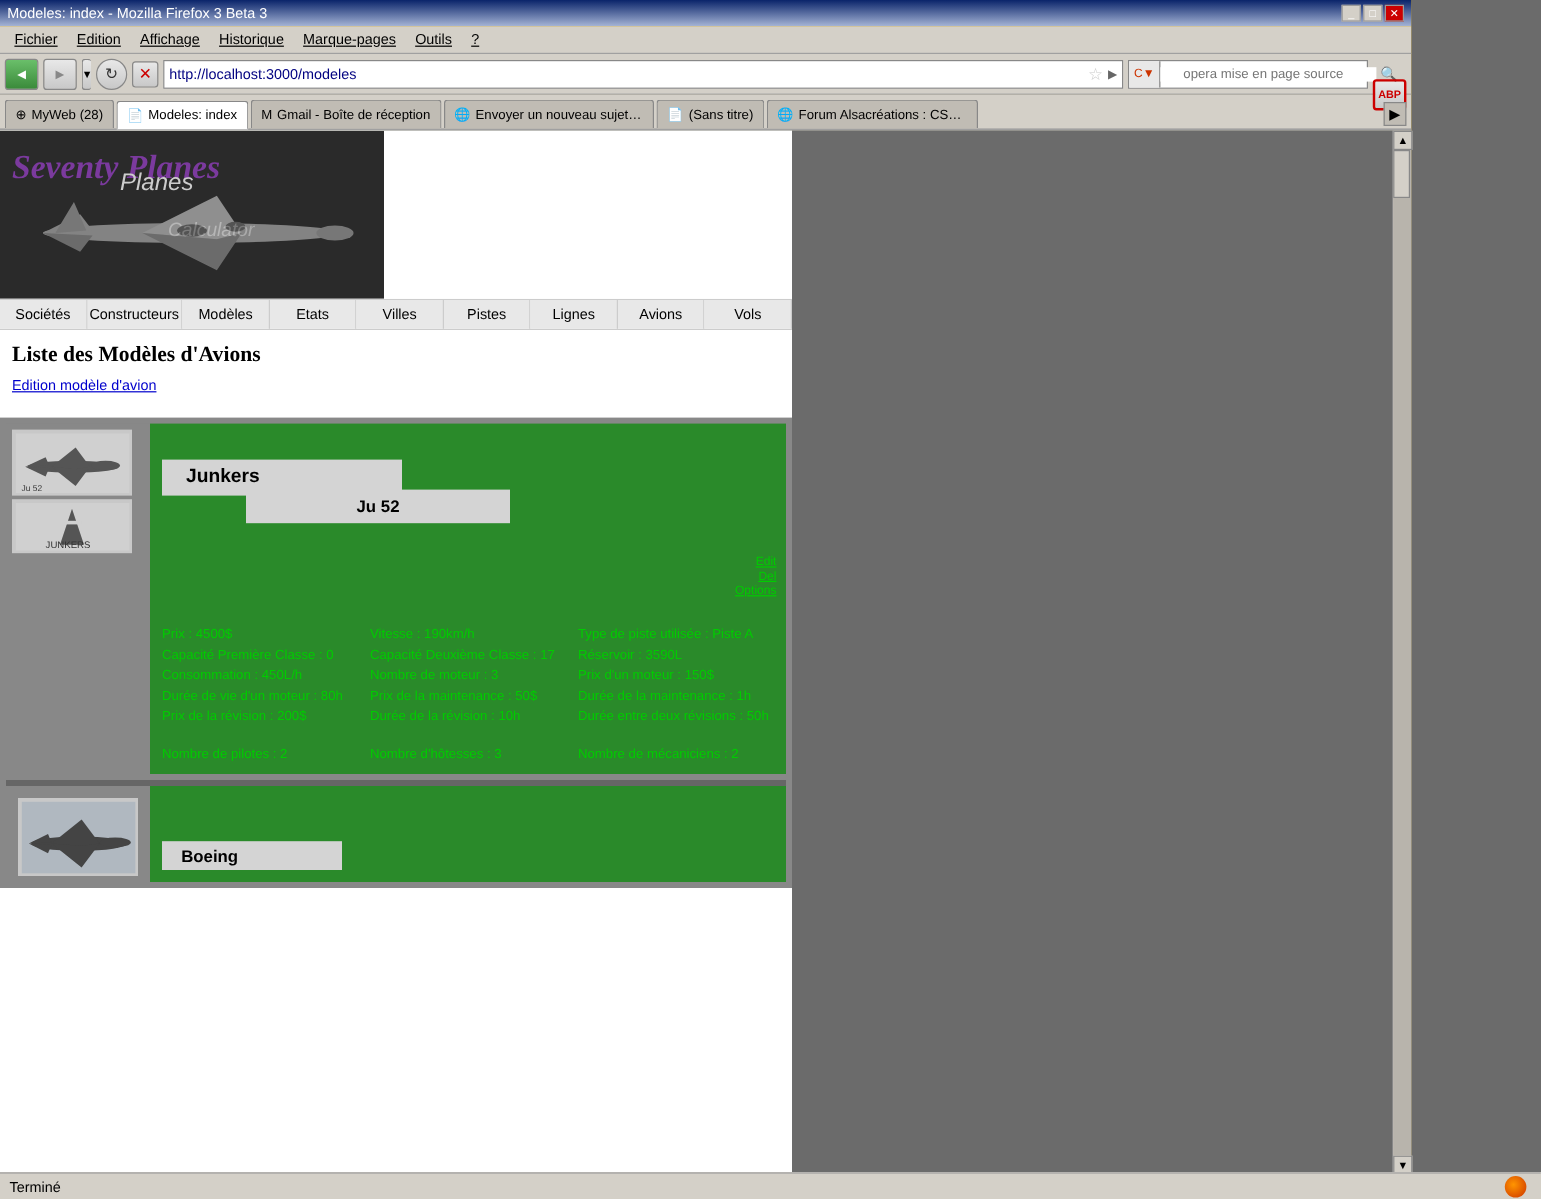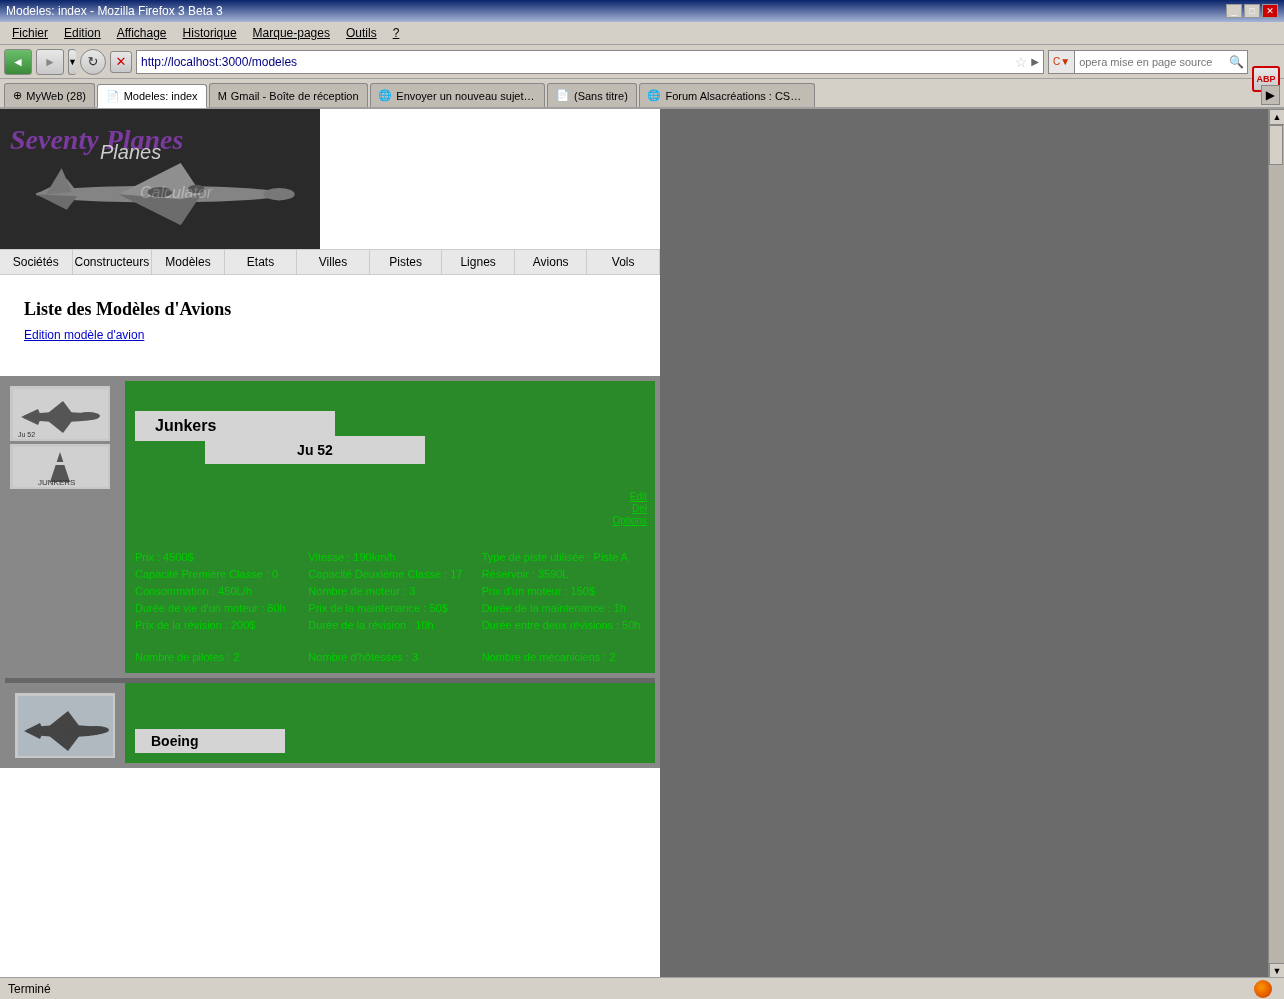--- a/index.html
+++ b/index.html
@@ -1,19 +1,19 @@
 <!DOCTYPE html>
 <html><head>
   <meta charset="utf-8">
   <style>
     * { margin: 0; padding: 0; box-sizing: border-box; }
     body { font-family: Arial, sans-serif; font-size: 12px; background: #6b6b6b; }
 
     
-    .browser-window { width: 1284px; min-height: 999px; background: #eab308; }
+    .browser-window { width: 1176px; min-height: 999px; background: #eab308; }
 
     .title-bar {
       background: linear-gradient(to bottom, #0a246a, #a6b5d6);
       color: white;
       font-size: 12px;
       padding: 3px 6px;
       display: flex;
       justify-content: space-between;
       align-items: center;
       height: 22px;
@@ -122,21 +122,21 @@
       height: 100%;
       display: flex; align-items: center;
       font-size: 11px;
       cursor: pointer;
     }
     .search-input {
       flex: 1;
       border: none;
       outline: none;
       font-size: 11px;
-      padding: 0 4px;
+      padding: 0 19px;
     }
     .search-go-btn {
       background: none;
       border: none;
       cursor: pointer;
       padding: 0 3px;
       font-size: 12px;
     }
     .abp-btn {
       width: 28px; height: 26px;
@@ -285,21 +285,21 @@
       font-size: 12px;
       color: #000;
       cursor: pointer;
       border-right: 1px solid #ccc;
       background: #e8e8e8;
       text-decoration: none;
     }
 
     
     .main-content {
-      padding: 24px;
+      padding: 10px;
       background: white;
     }
     .page-title {
       font-size: 18px;
       margin-bottom: 8px;
       font-family: Georgia, serif;
     }
     .new-model-link {
       color: #0000cc;
       text-decoration: underline;

